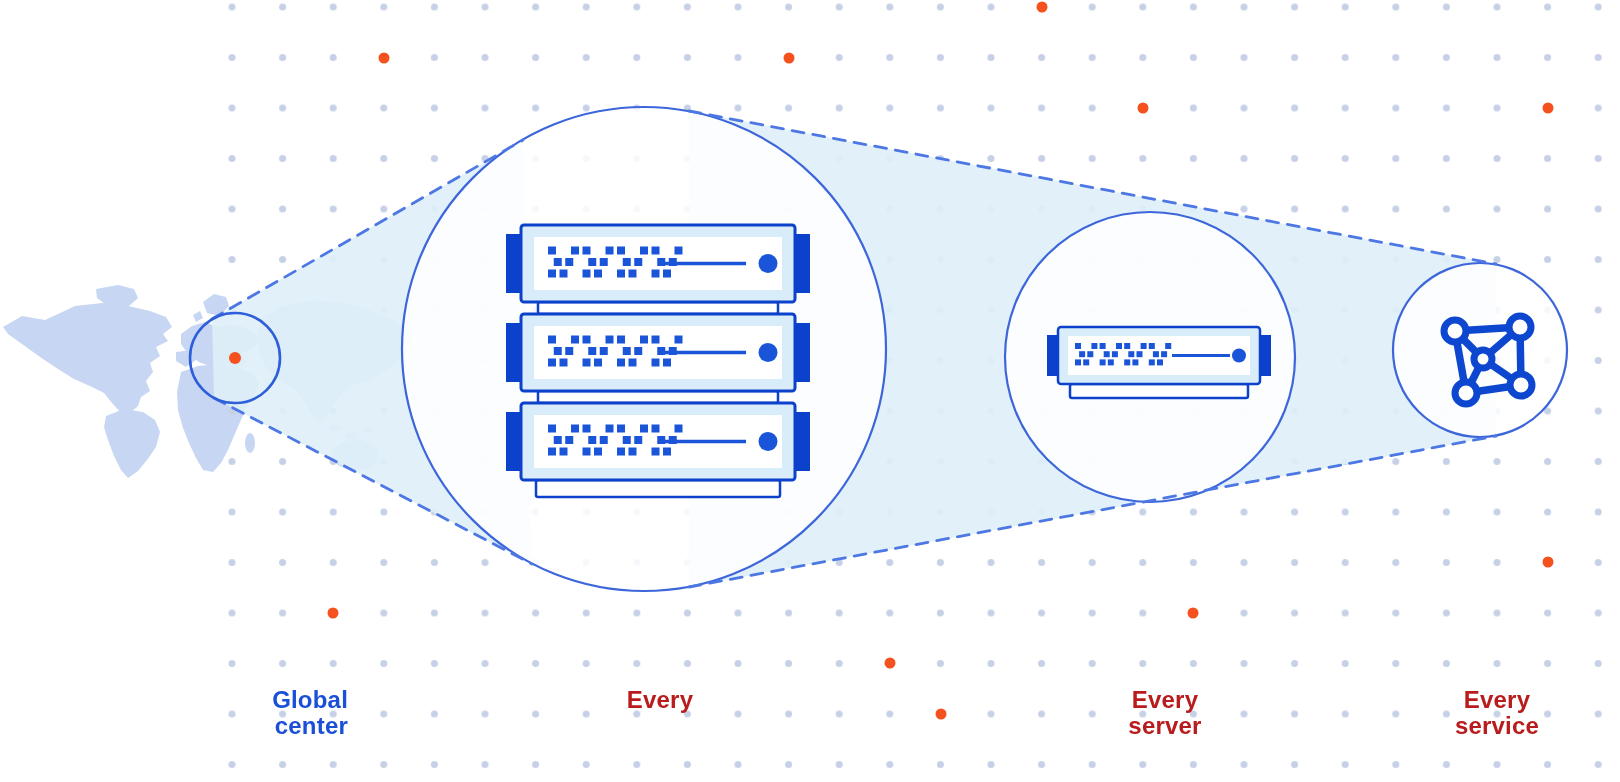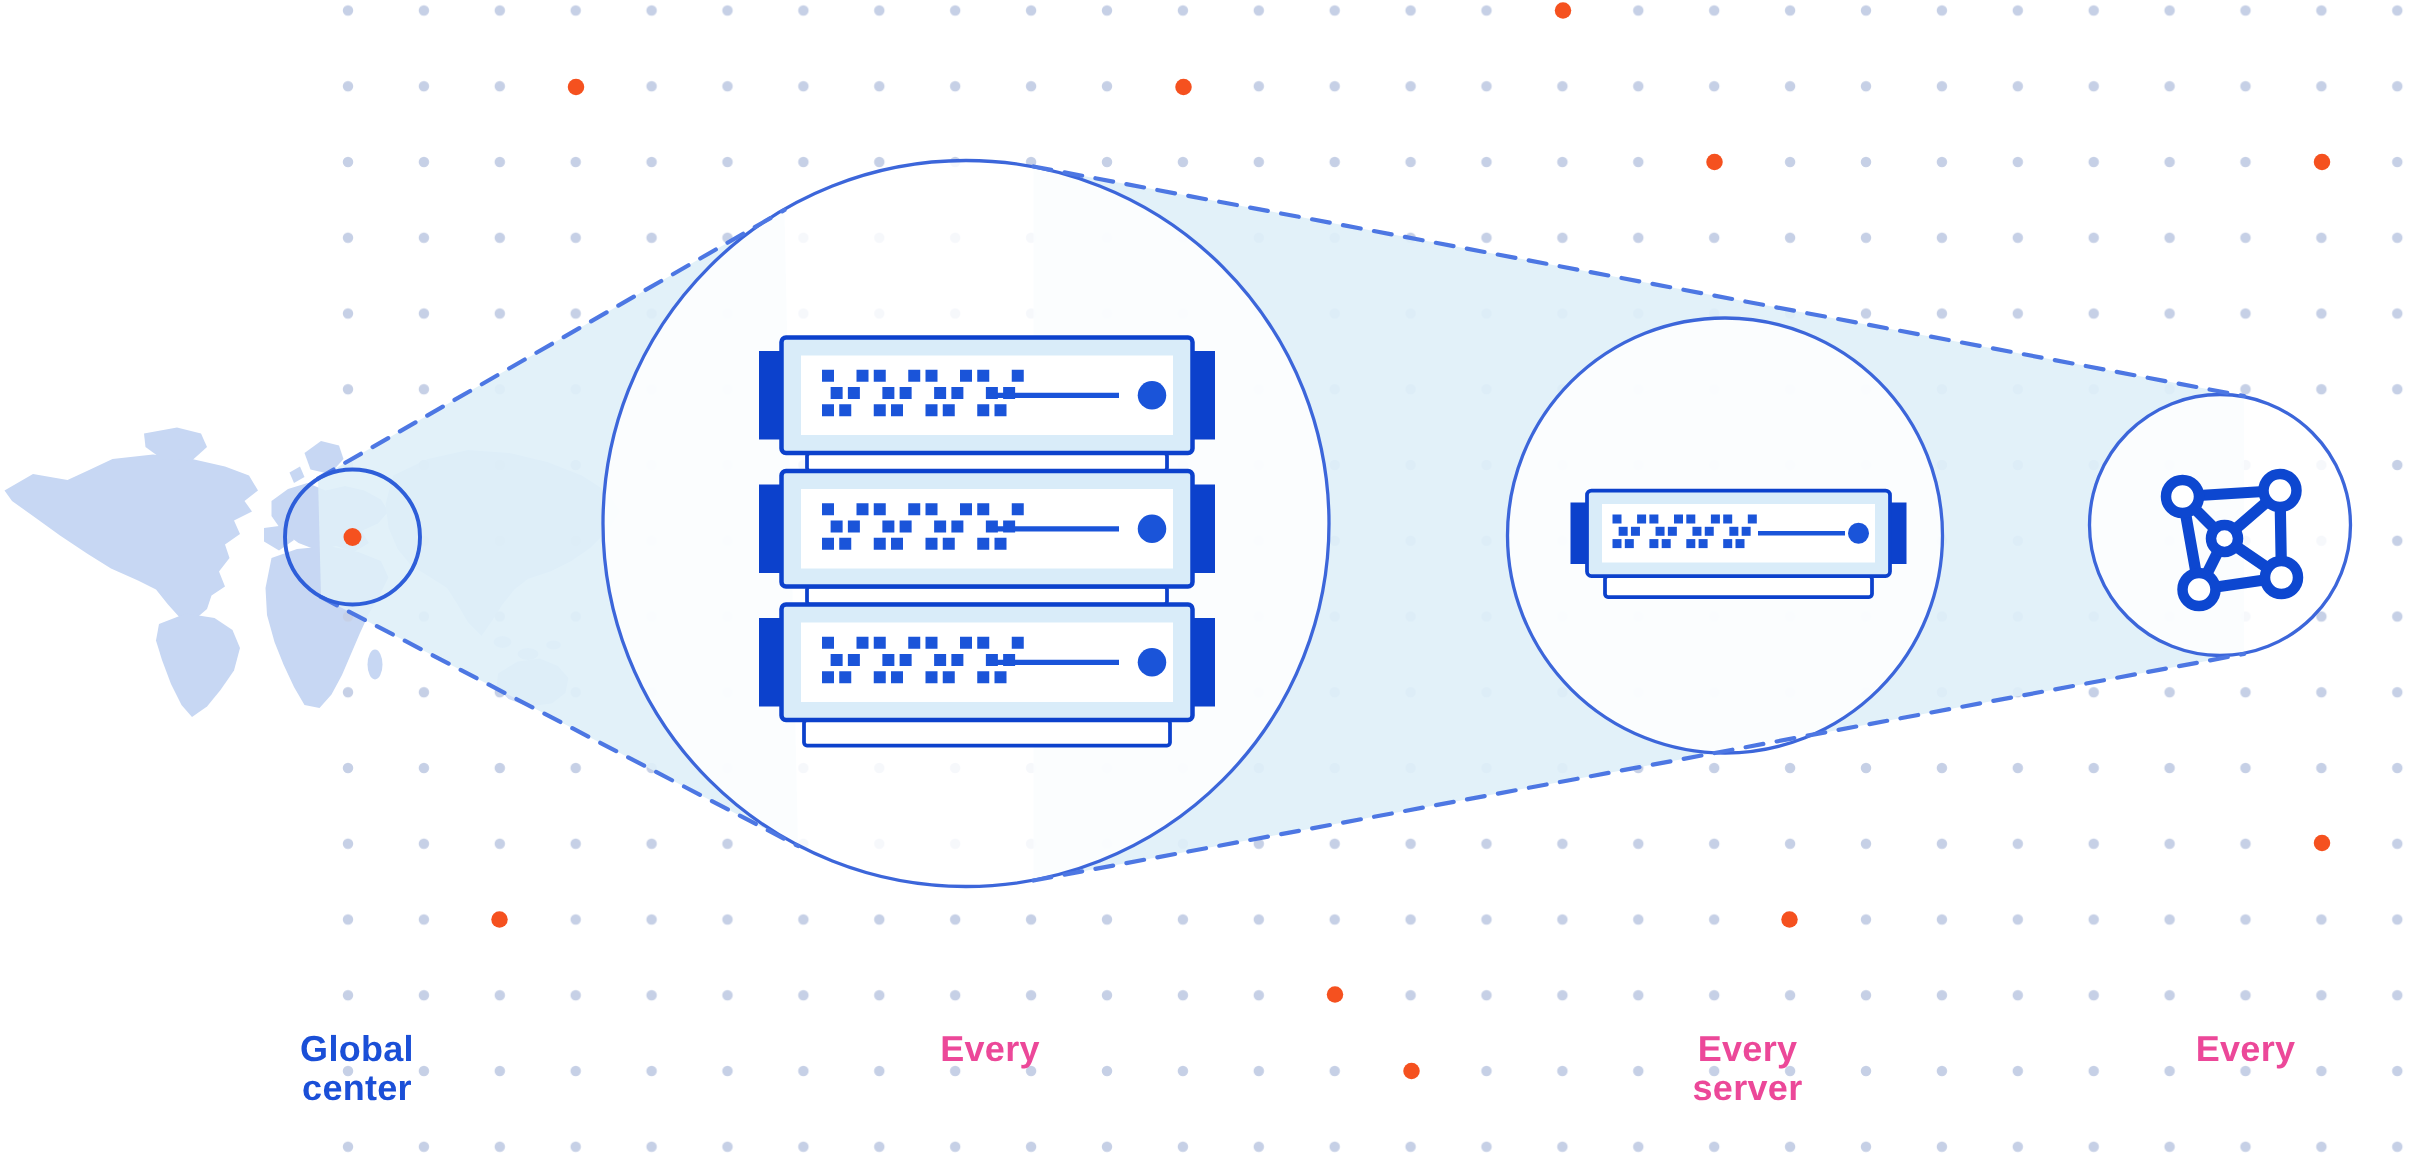--- a/index.html
+++ b/index.html
@@ -12,24 +12,24 @@
   }
   .stage svg{position:absolute;left:0;top:0;}
   .caption{
     position:absolute;
     top:687px;
     width:220px;
     text-align:center;
     font-size:24px;
     line-height:26px;
     font-weight:700;
-    color:#ec4899;
+    color:#b91c1c;
     letter-spacing:0.2px;
   }
-  .caption.blue{color:#1a4fd7;}
+  .caption.blue{color:#1a4fd7;text-align:right;}
   .caption span{display:block;}
 </style>
 </head>
 <body>
 
 <div class="stage">
 
   <svg width="1620" height="782" viewBox="0 0 1620 782">
     <defs>
       <pattern id="dotgrid" patternUnits="userSpaceOnUse" width="50.6" height="50.5" x="206.7" y="-18.25">
@@ -253,14 +253,15 @@
   </div>
   <div class="caption" style="left:550px">
     <span>Every</span>
   </div>
   <div class="caption" style="left:1055px">
     <span>Every</span>
     <span>server</span>
   </div>
   <div class="caption" style="left:1387px">
     <span>Every</span>
+    <span>service</span>
   </div>
 </div>
 
 </body></html>

